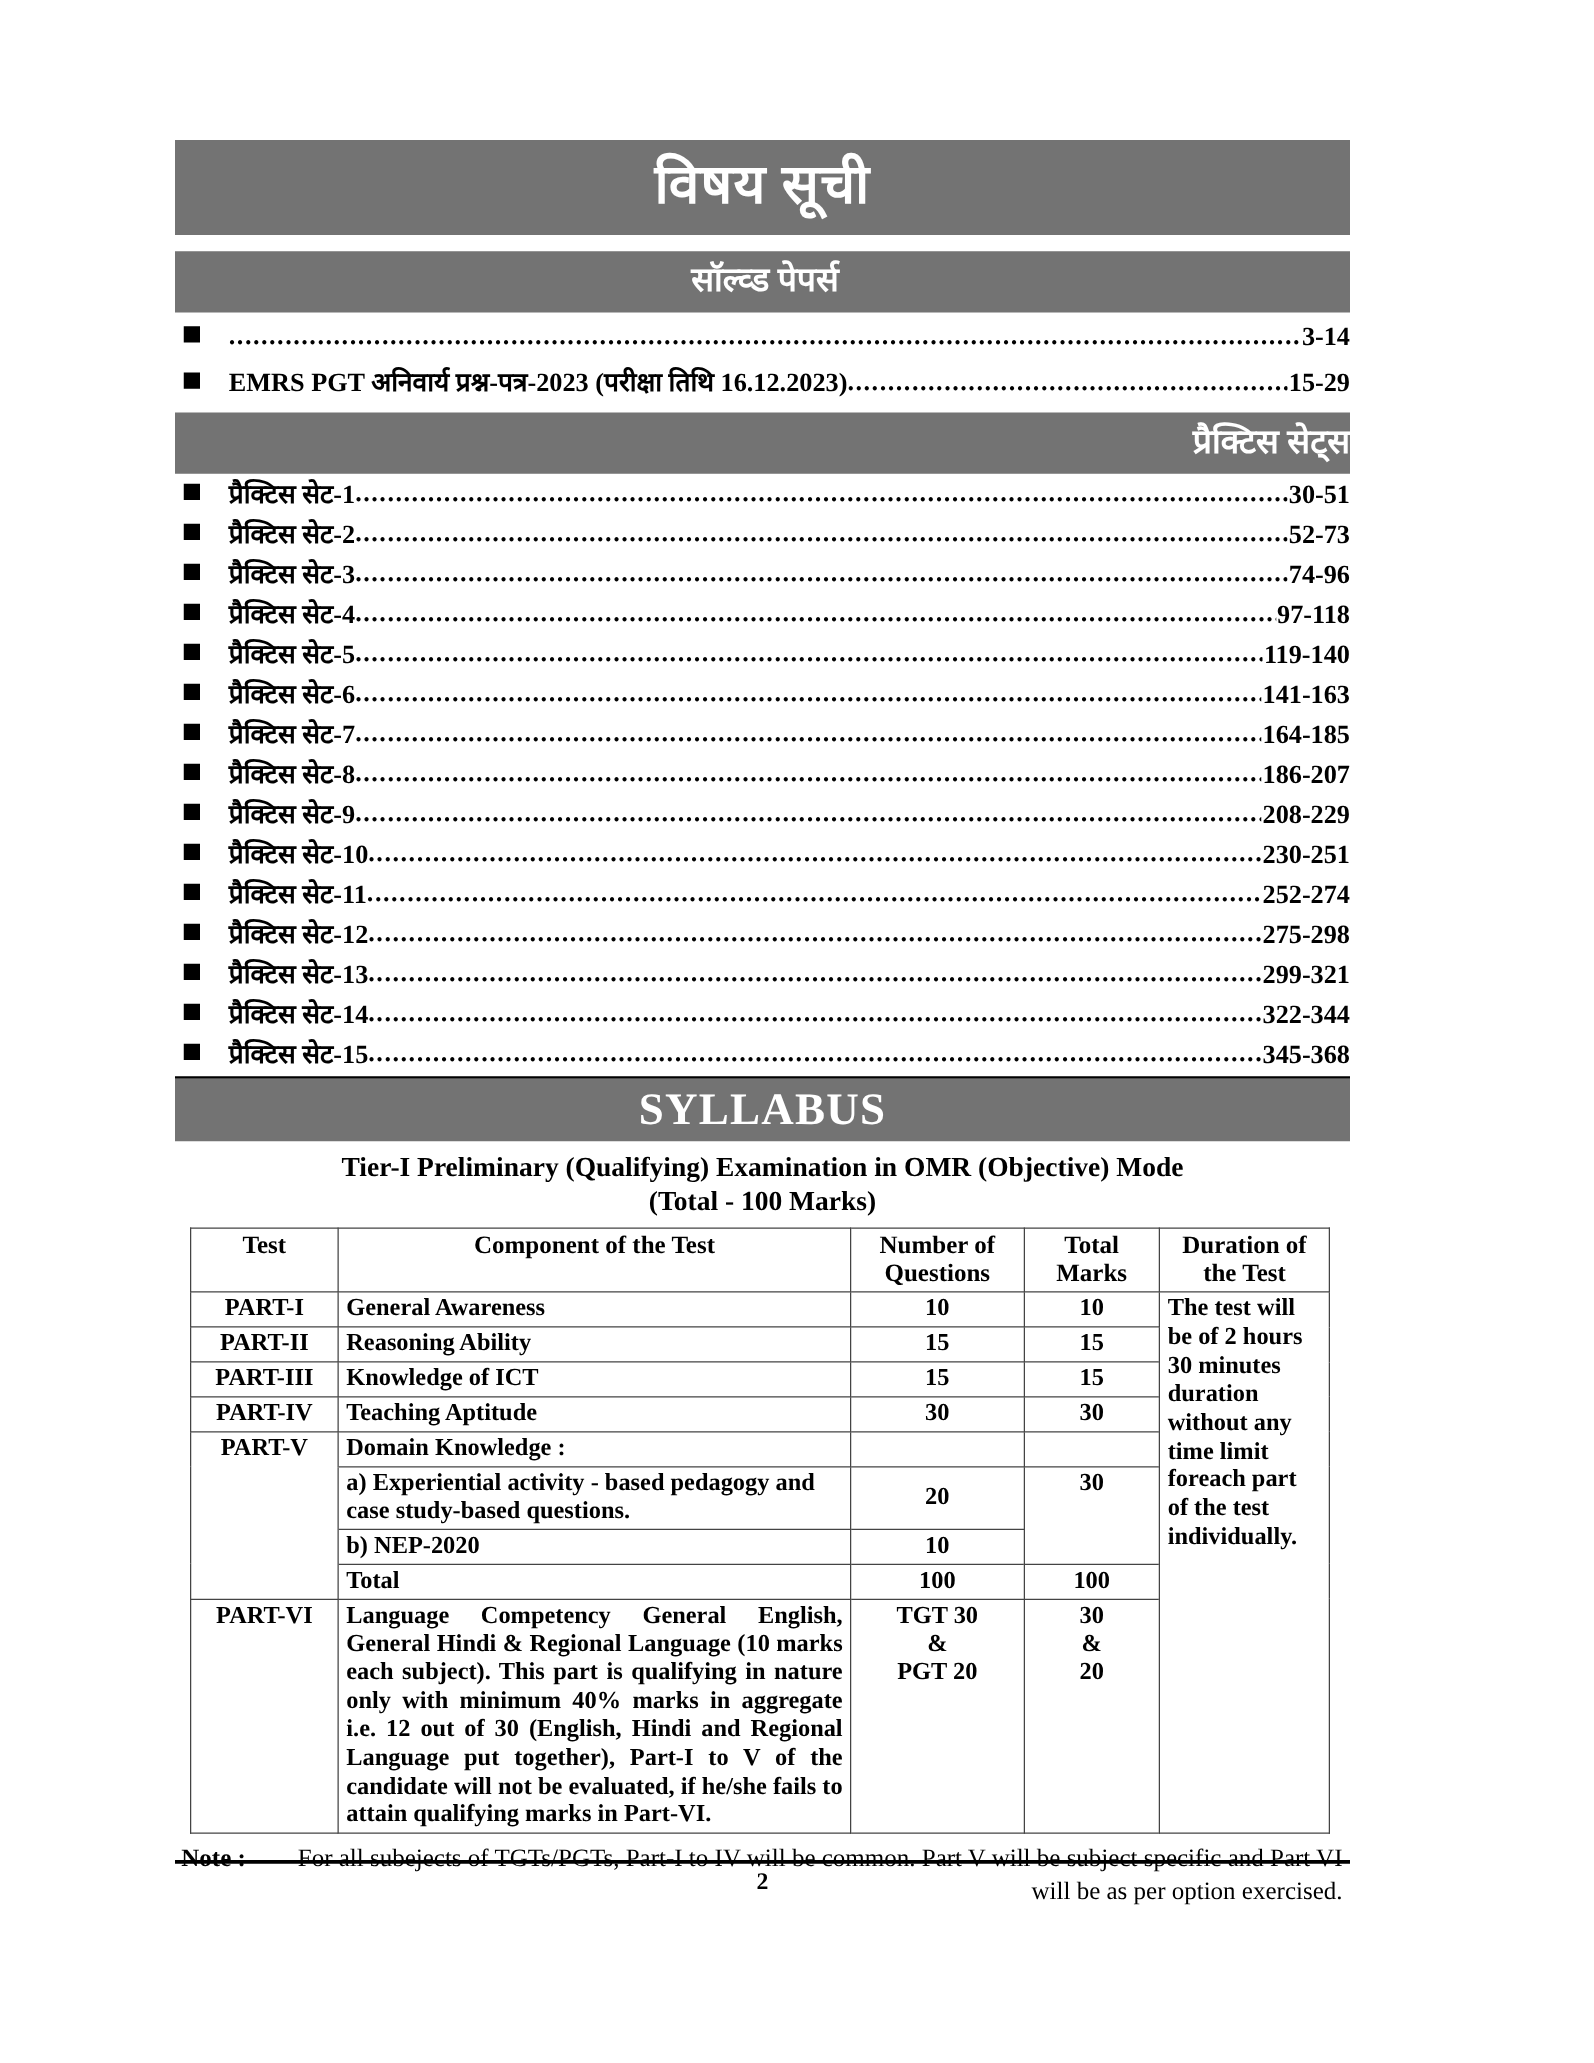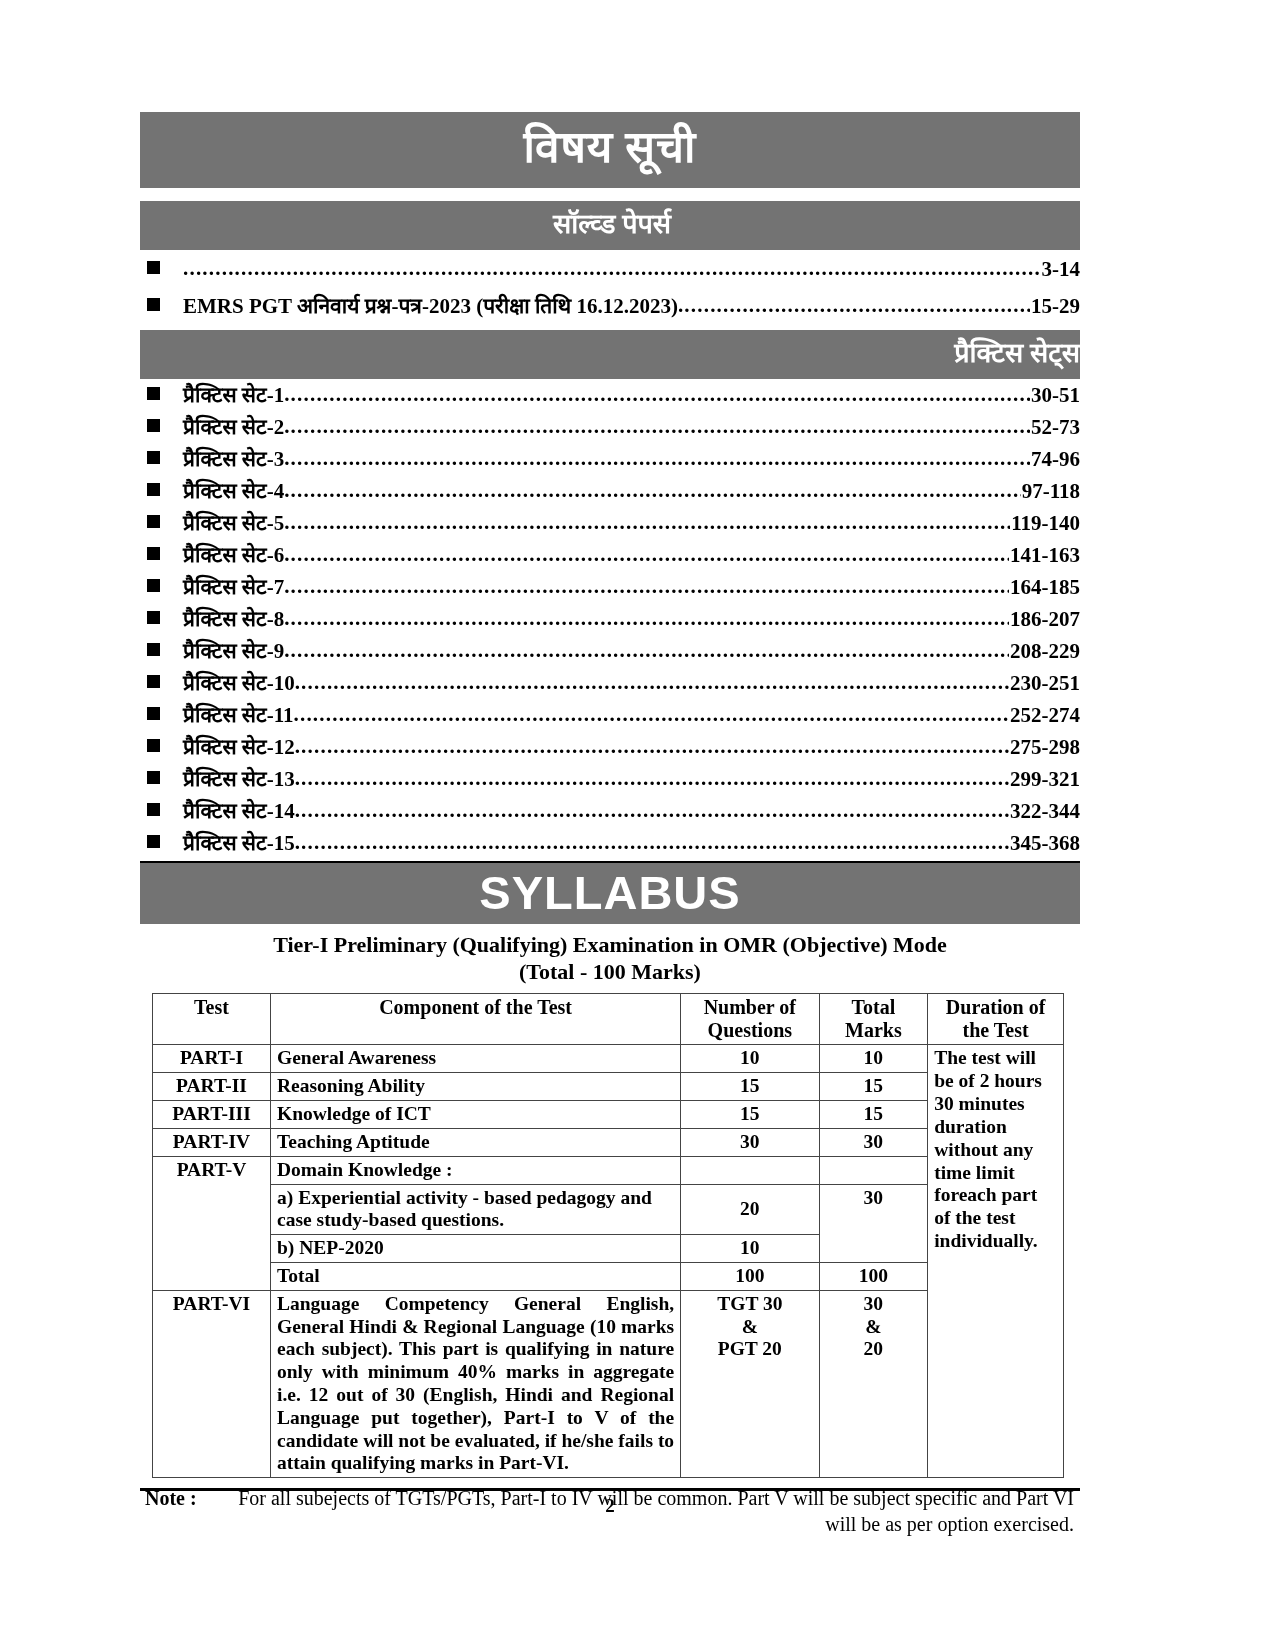--- a/index.html
+++ b/index.html
@@ -41,23 +41,23 @@
     font-size: 44px;
     padding: 14px 0 18px 0;
     letter-spacing: 1px;
   }
   .banner-sub {
     font-size: 27px;
     padding: 10px 0 12px 4px;
     margin-top: 13px;
   }
   .banner-syllabus {
-    font-size: 47px;
+    font-size: 36px;
     padding: 6px 0 8px 0;
-    font-family: Liberation Sans, sans-serif;
+    font-family: Liberation Serif, serif;
     letter-spacing: 1px;
   }
 
   
   .toc {
     padding: 0;
     margin: 0;
   }
   .toc-row {
     display: flex;

